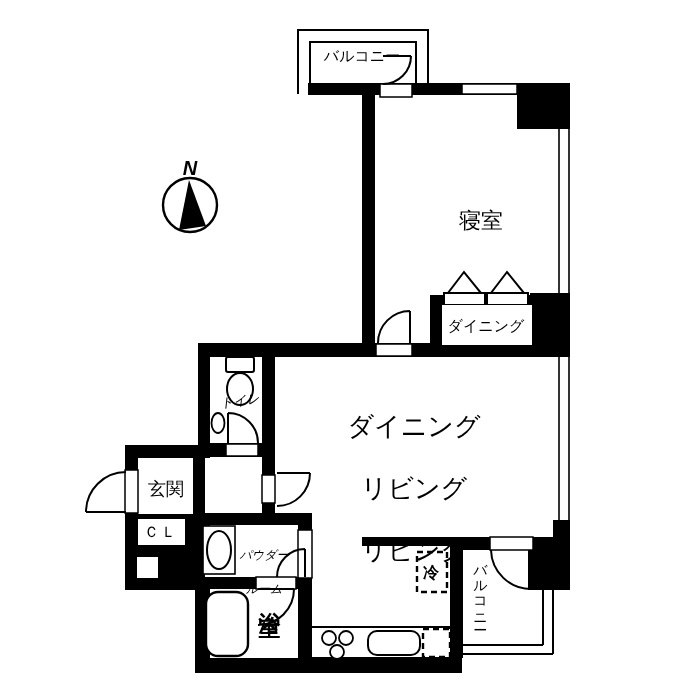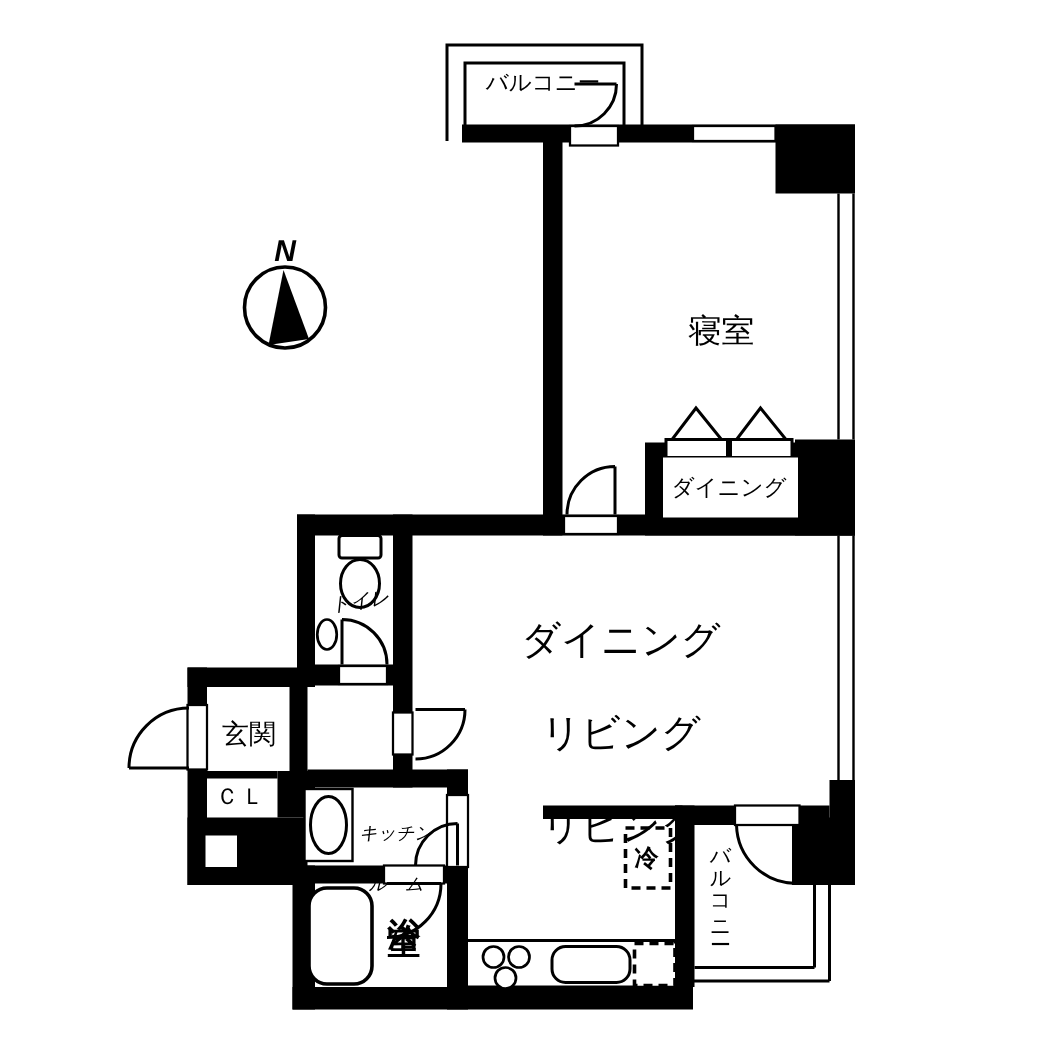--- a/index.html
+++ b/index.html
@@ -152,21 +152,21 @@
     <div>リビング</div>
   </div>
 
   <div class="lbl" style="left:210px;top:393px;width:60px;font-size:13px;font-style:italic;transform:rotate(-8deg);">トイレ</div>
 
   <div class="lbl" style="left:136px;top:479px;width:60px;font-size:18px;font-weight:400;">玄関</div>
 
   <div class="lbl" style="left:131px;top:523px;width:60px;font-size:15px;font-weight:400;letter-spacing:2px;">ＣＬ</div>
 
   <div class="lbl" style="left:224px;top:530px;width:80px;font-size:12px;font-style:italic;line-height:17px;">
-    <div>キッチン</div>
+    <div>パウダー</div>
     <div>ルーム</div>
   </div>
 
   <div class="lbl" style="left:411px;top:563px;width:40px;font-size:16px;font-weight:600;">冷</div>
 
   <div class="lbl v-text" style="left:256px;top:594px;font-size:22px;font-weight:600;letter-spacing:3px;">浴室</div>
 
   <div class="lbl v-text" style="left:472px;top:554px;font-size:14px;font-weight:500;letter-spacing:1px;">バルコニー</div>
 
 </div>

